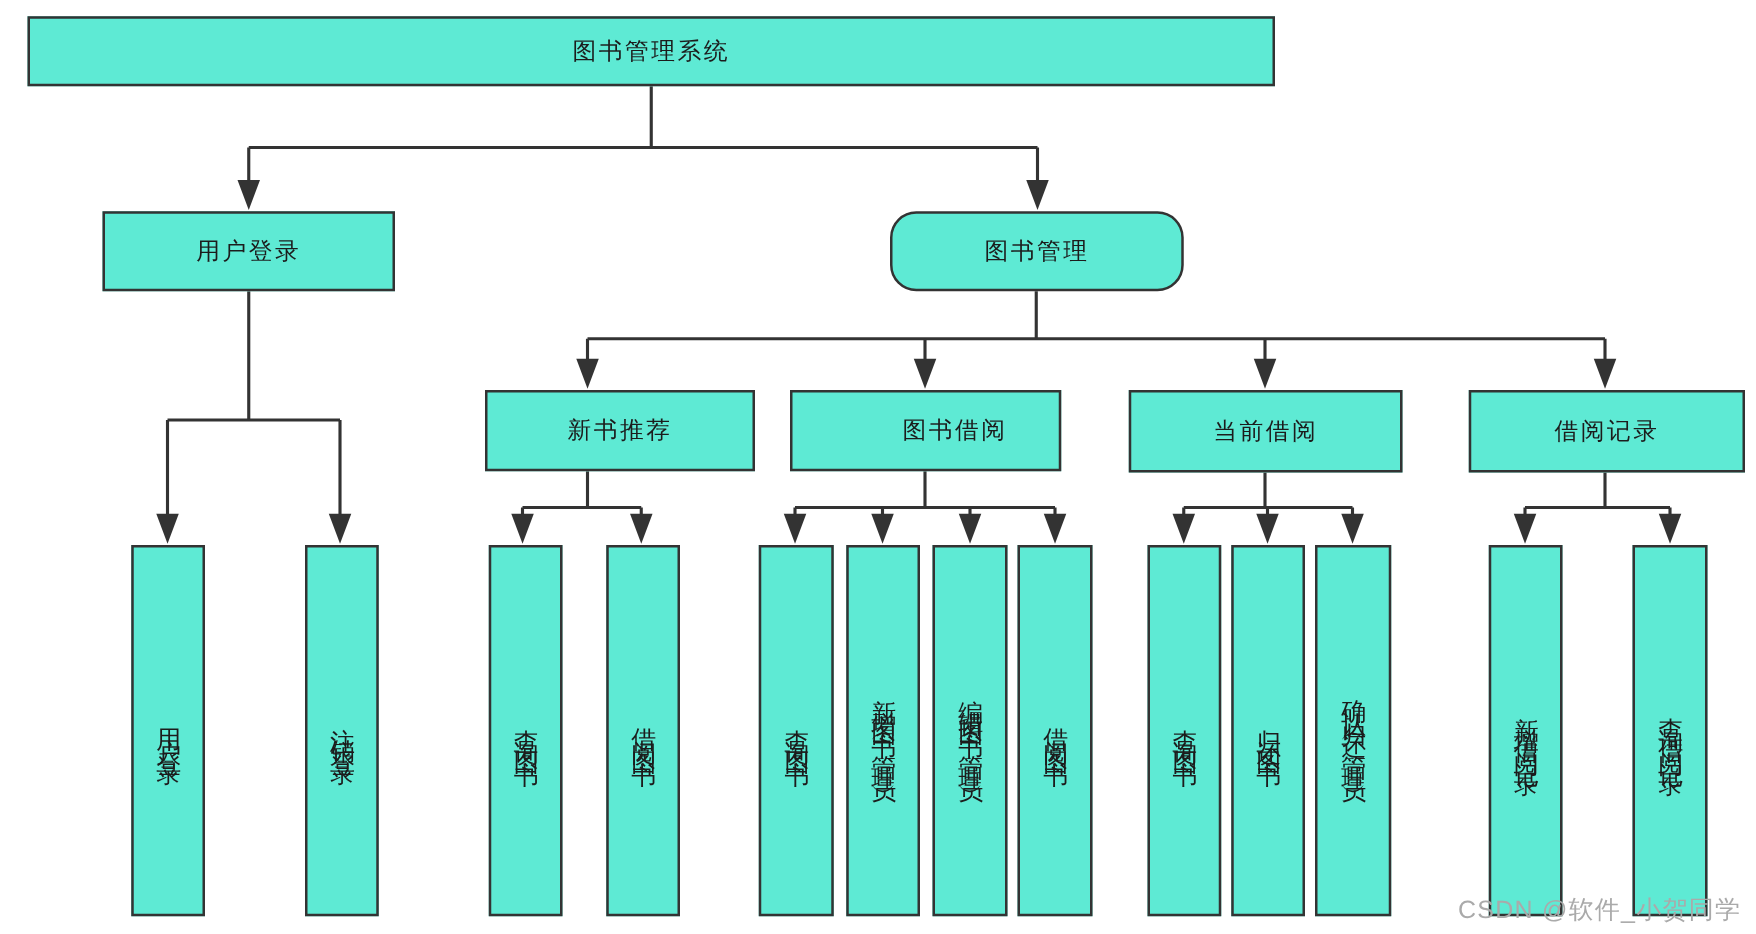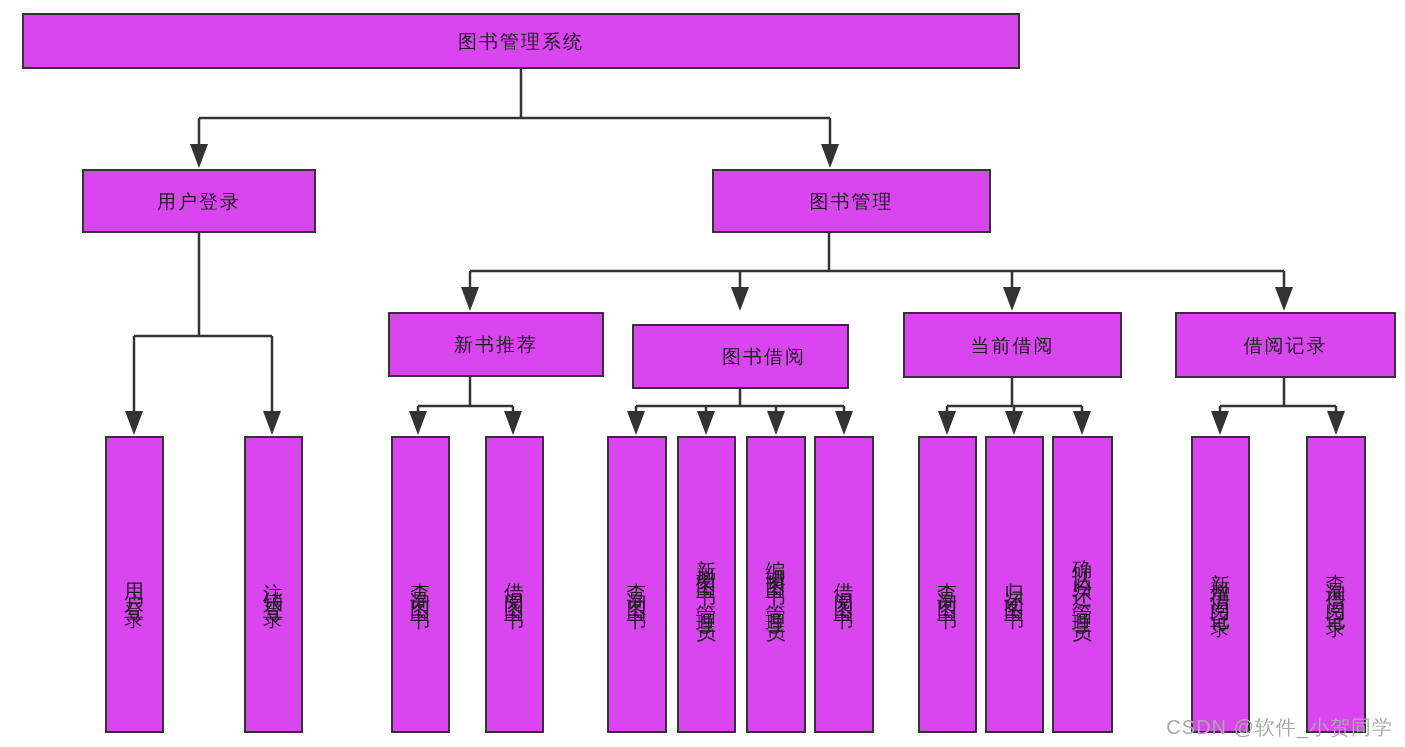--- a/index.html
+++ b/index.html
@@ -17,21 +17,21 @@
   }
   .wires {
     position: absolute;
     left: 0;
     top: 0;
     z-index: 1;
   }
   .node {
     position: absolute;
     box-sizing: border-box;
-    background: #d946ef;
+    background: #5eead4;
     border: 2.5px solid #333333;
     display: flex;
     align-items: center;
     justify-content: center;
     color: #1c1c1c;
     z-index: 2;
   }
   .node.h span {
     font-size: 19px;
     letter-spacing: 2px;
@@ -115,27 +115,27 @@
       <line x1="1336" y1="406" x2="1336" y2="421" stroke="#333333" stroke-width="2.5"></line>
       <polygon points="1336,435 1327,411 1345,411" fill="#333333"></polygon>
     </svg>
   <div id="watermark">CSDN @软件_小贺同学</div>
 <div class="node h" style="left: 22px; top: 13px; width: 998px; height: 56px;">
       <span>图书管理系统</span>
     </div>
     <div class="node h" style="left: 82px; top: 169px; width: 234px; height: 64px;">
       <span>用户登录</span>
     </div>
-    <div class="node h" style="left: 712px; top: 169px; width: 279px; height: 64px;">
+    <div class="node h" style="left: 712px; top: 169px; width: 235px; height: 64px; border-radius: 21px;">
       <span>图书管理</span>
     </div>
     <div class="node h" style="left: 362px; top: 312px; width: 216px; height: 65px; margin-left: 26px;">
       <span>新书推荐</span>
     </div>
-    <div class="node h" style="left: 632px; top: 324px; width: 217px; height: 65px; padding-left: 47px;">
+    <div class="node h" style="left: 632px; top: 312px; width: 217px; height: 65px; padding-left: 47px;">
       <span>图书借阅</span>
     </div>
     <div class="node h" style="left: 903px; top: 312px; width: 219px; height: 66px;">
       <span>当前借阅</span>
     </div>
     <div class="node h" style="left: 1175px; top: 312px; width: 221px; height: 66px;">
       <span>借阅记录</span>
     </div>
     <div class="node v" style="left: 105px; top: 436px; width: 59px; height: 297px;">
       <span>用户登录</span>

